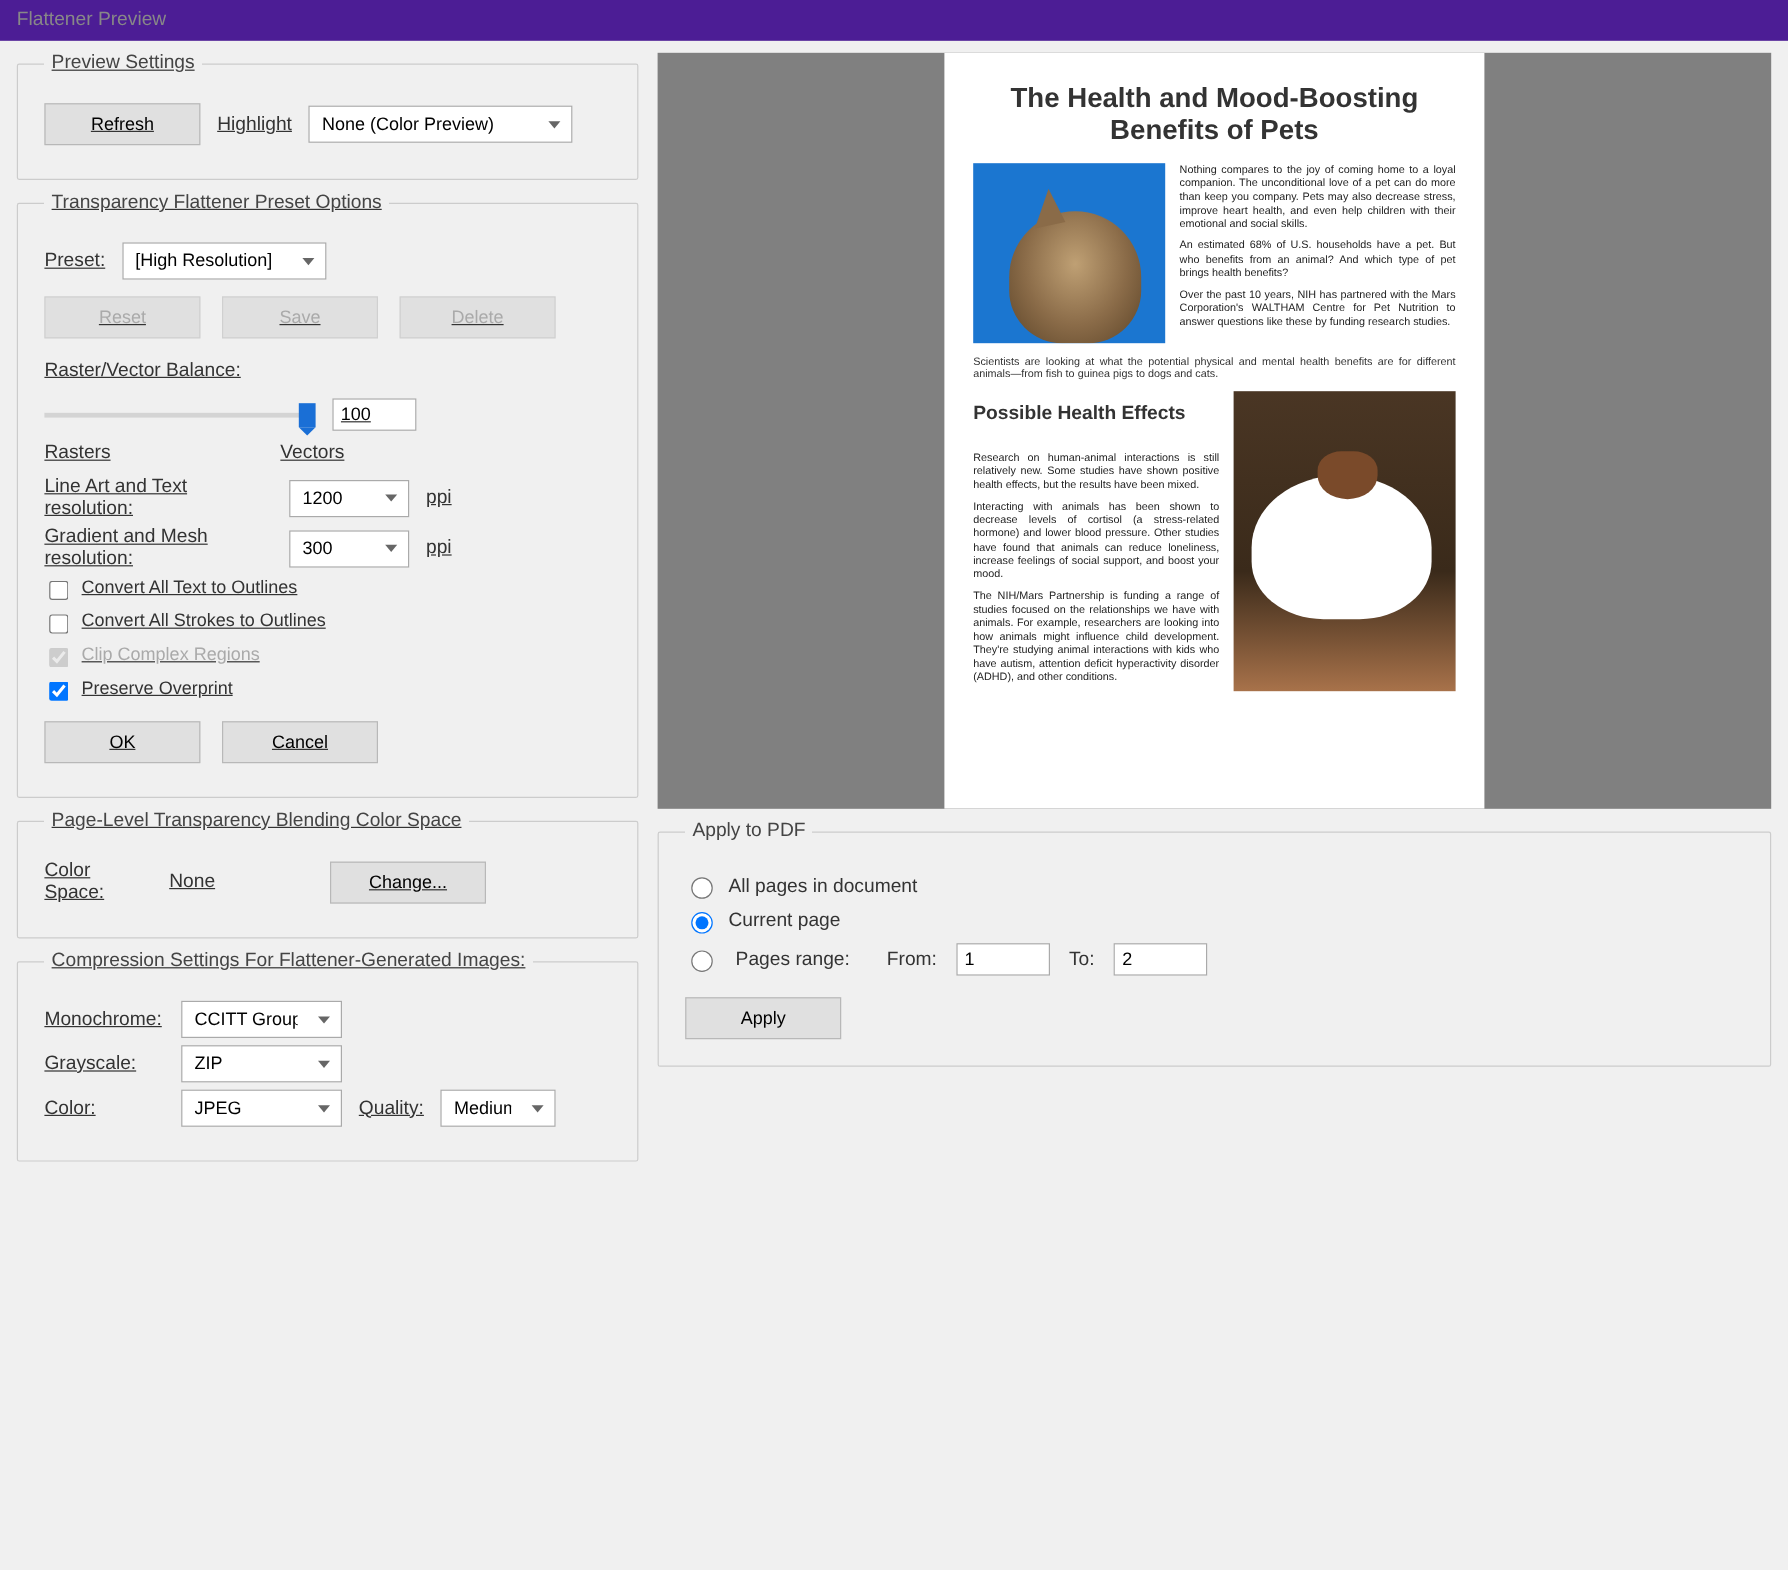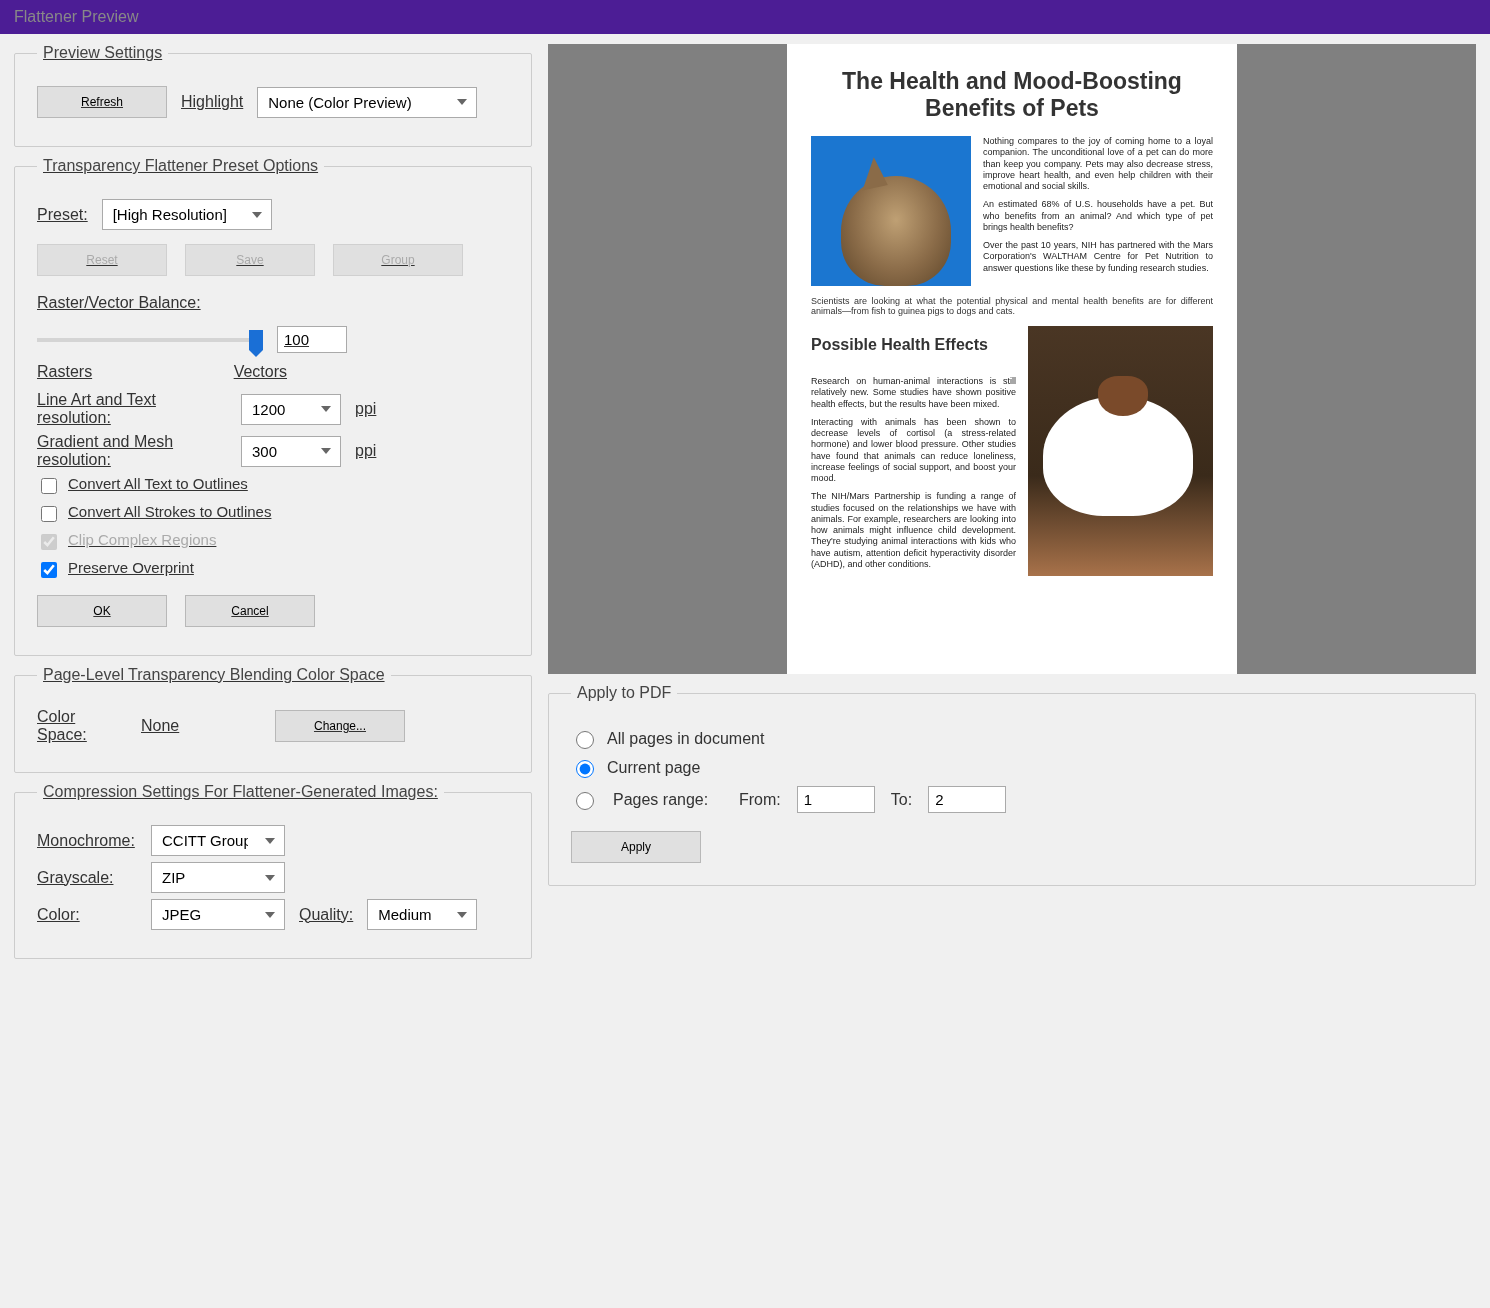--- a/index.html
+++ b/index.html
@@ -35,21 +35,21 @@
     font-size: 16px;
     color: #444;
   }
   .row { display:flex; align-items:center; gap:14px; margin:6px 0;}
   .btn {
     background: #e0e0e0;
     border: 1px solid #b8b8b8;
     padding: 8px 0;
     width: 130px;
     text-align:center;
-    font-size:12px;
+    font-size:15px;
     cursor:pointer;
   }
   .btn:disabled { color:#aaa; background:#e0e0e0; border-color:#d0d0d0; cursor:default;}
   .select {
     appearance:none;
     border:1px solid #aaa;
     background:#fff;
     padding:6px 36px 6px 10px;
     font-size:15px;
     position:relative;
@@ -205,21 +205,21 @@
         <span class="select-wrap">
           <select class="select" style="width:170px">
             <option>[High Resolution]</option>
           </select>
         </span>
       </div>
 
       <div class="row" style="gap:18px;margin-top:14px;">
         <button class="btn" disabled="">Reset</button>
         <button class="btn" disabled="">Save</button>
-        <button class="btn" disabled="">Group</button>
+        <button class="btn" disabled="">Delete</button>
       </div>
 
       <div class="label" style="margin-top:18px">Raster/Vector Balance:</div>
       <div class="row" style="margin-top:14px;gap:20px;">
         <div class="slider-track">
           <div class="slider-thumb"></div>
         </div>
         <input class="num-input" value="100" style="">
       </div>
       <div class="row" style="justify-content:space-between;width:250px;margin-top:10px;">
@@ -299,21 +299,21 @@
       </div>
       <div class="row">
         <span class="label" style="width:100px">Color:</span>
         <span class="select-wrap">
           <select class="select" style="width:134px">
             <option>JPEG</option>
           </select>
         </span>
         <span class="label">Quality:</span>
         <span class="select-wrap">
-          <select class="select" style="width:110px">
+          <select class="select" style="width:96px">
             <option>Medium</option>
           </select>
         </span>
       </div>
     </fieldset>
 
   </div>
 
   <div class="col-right">
 

